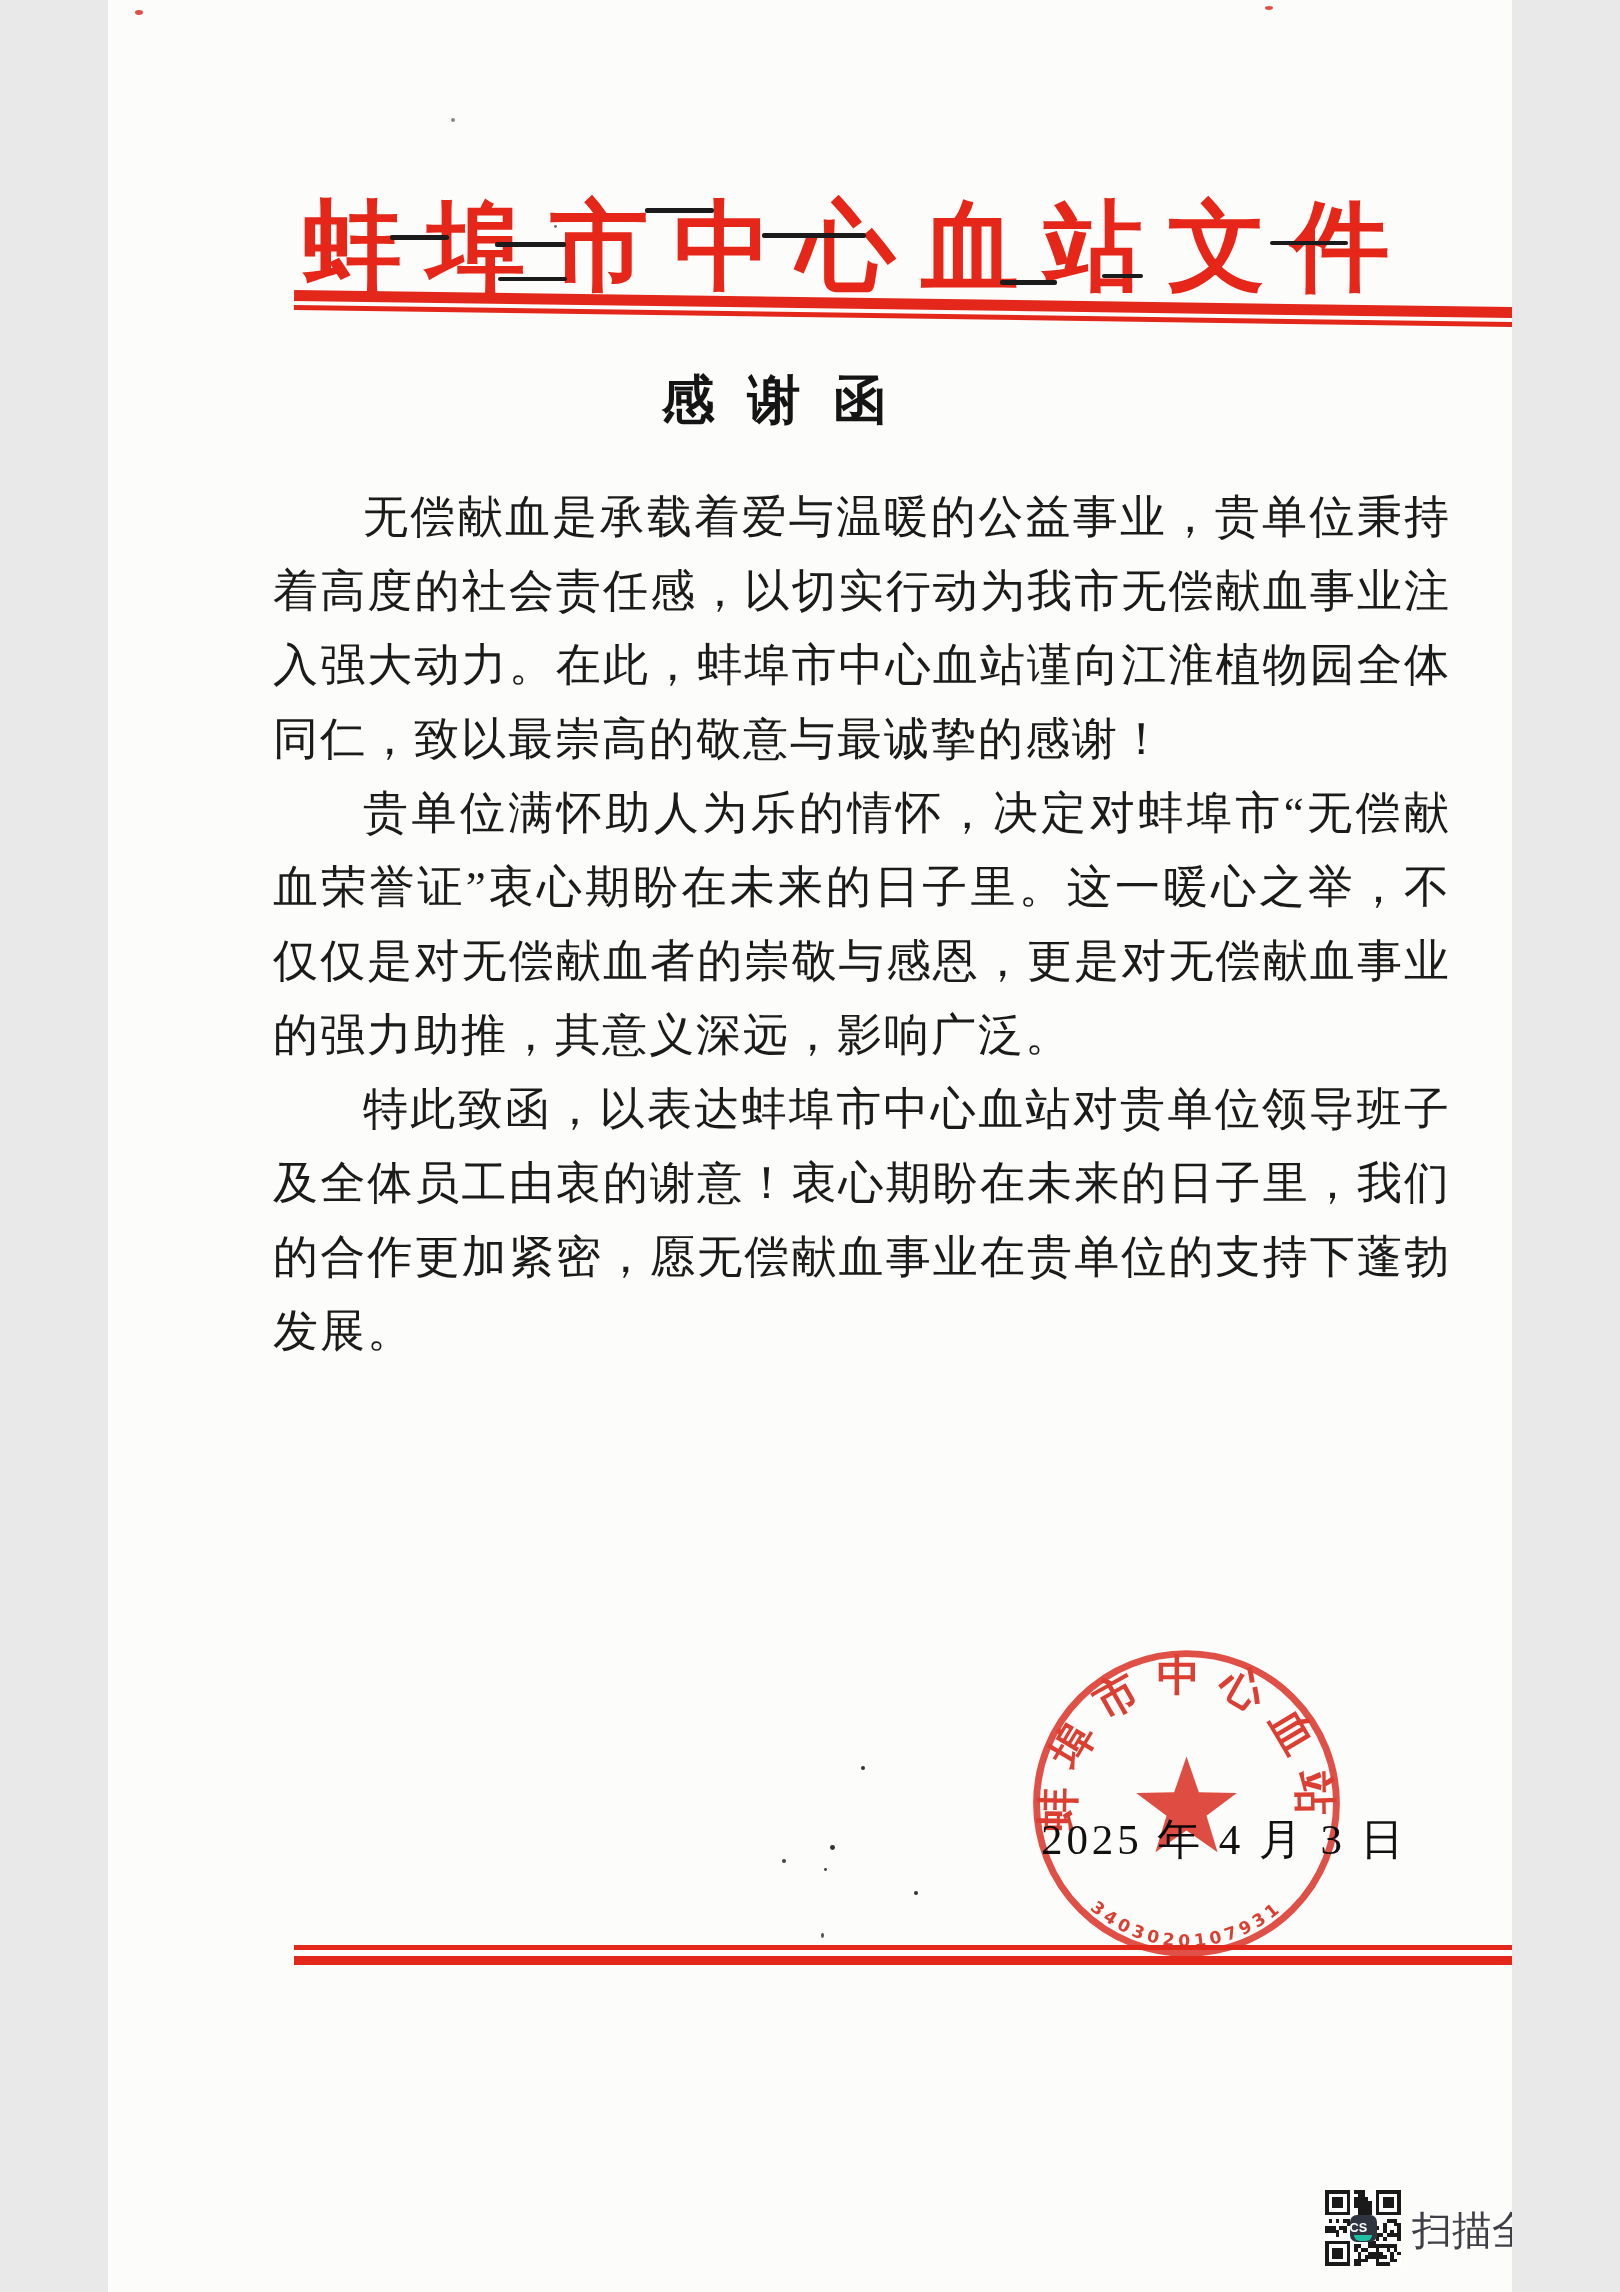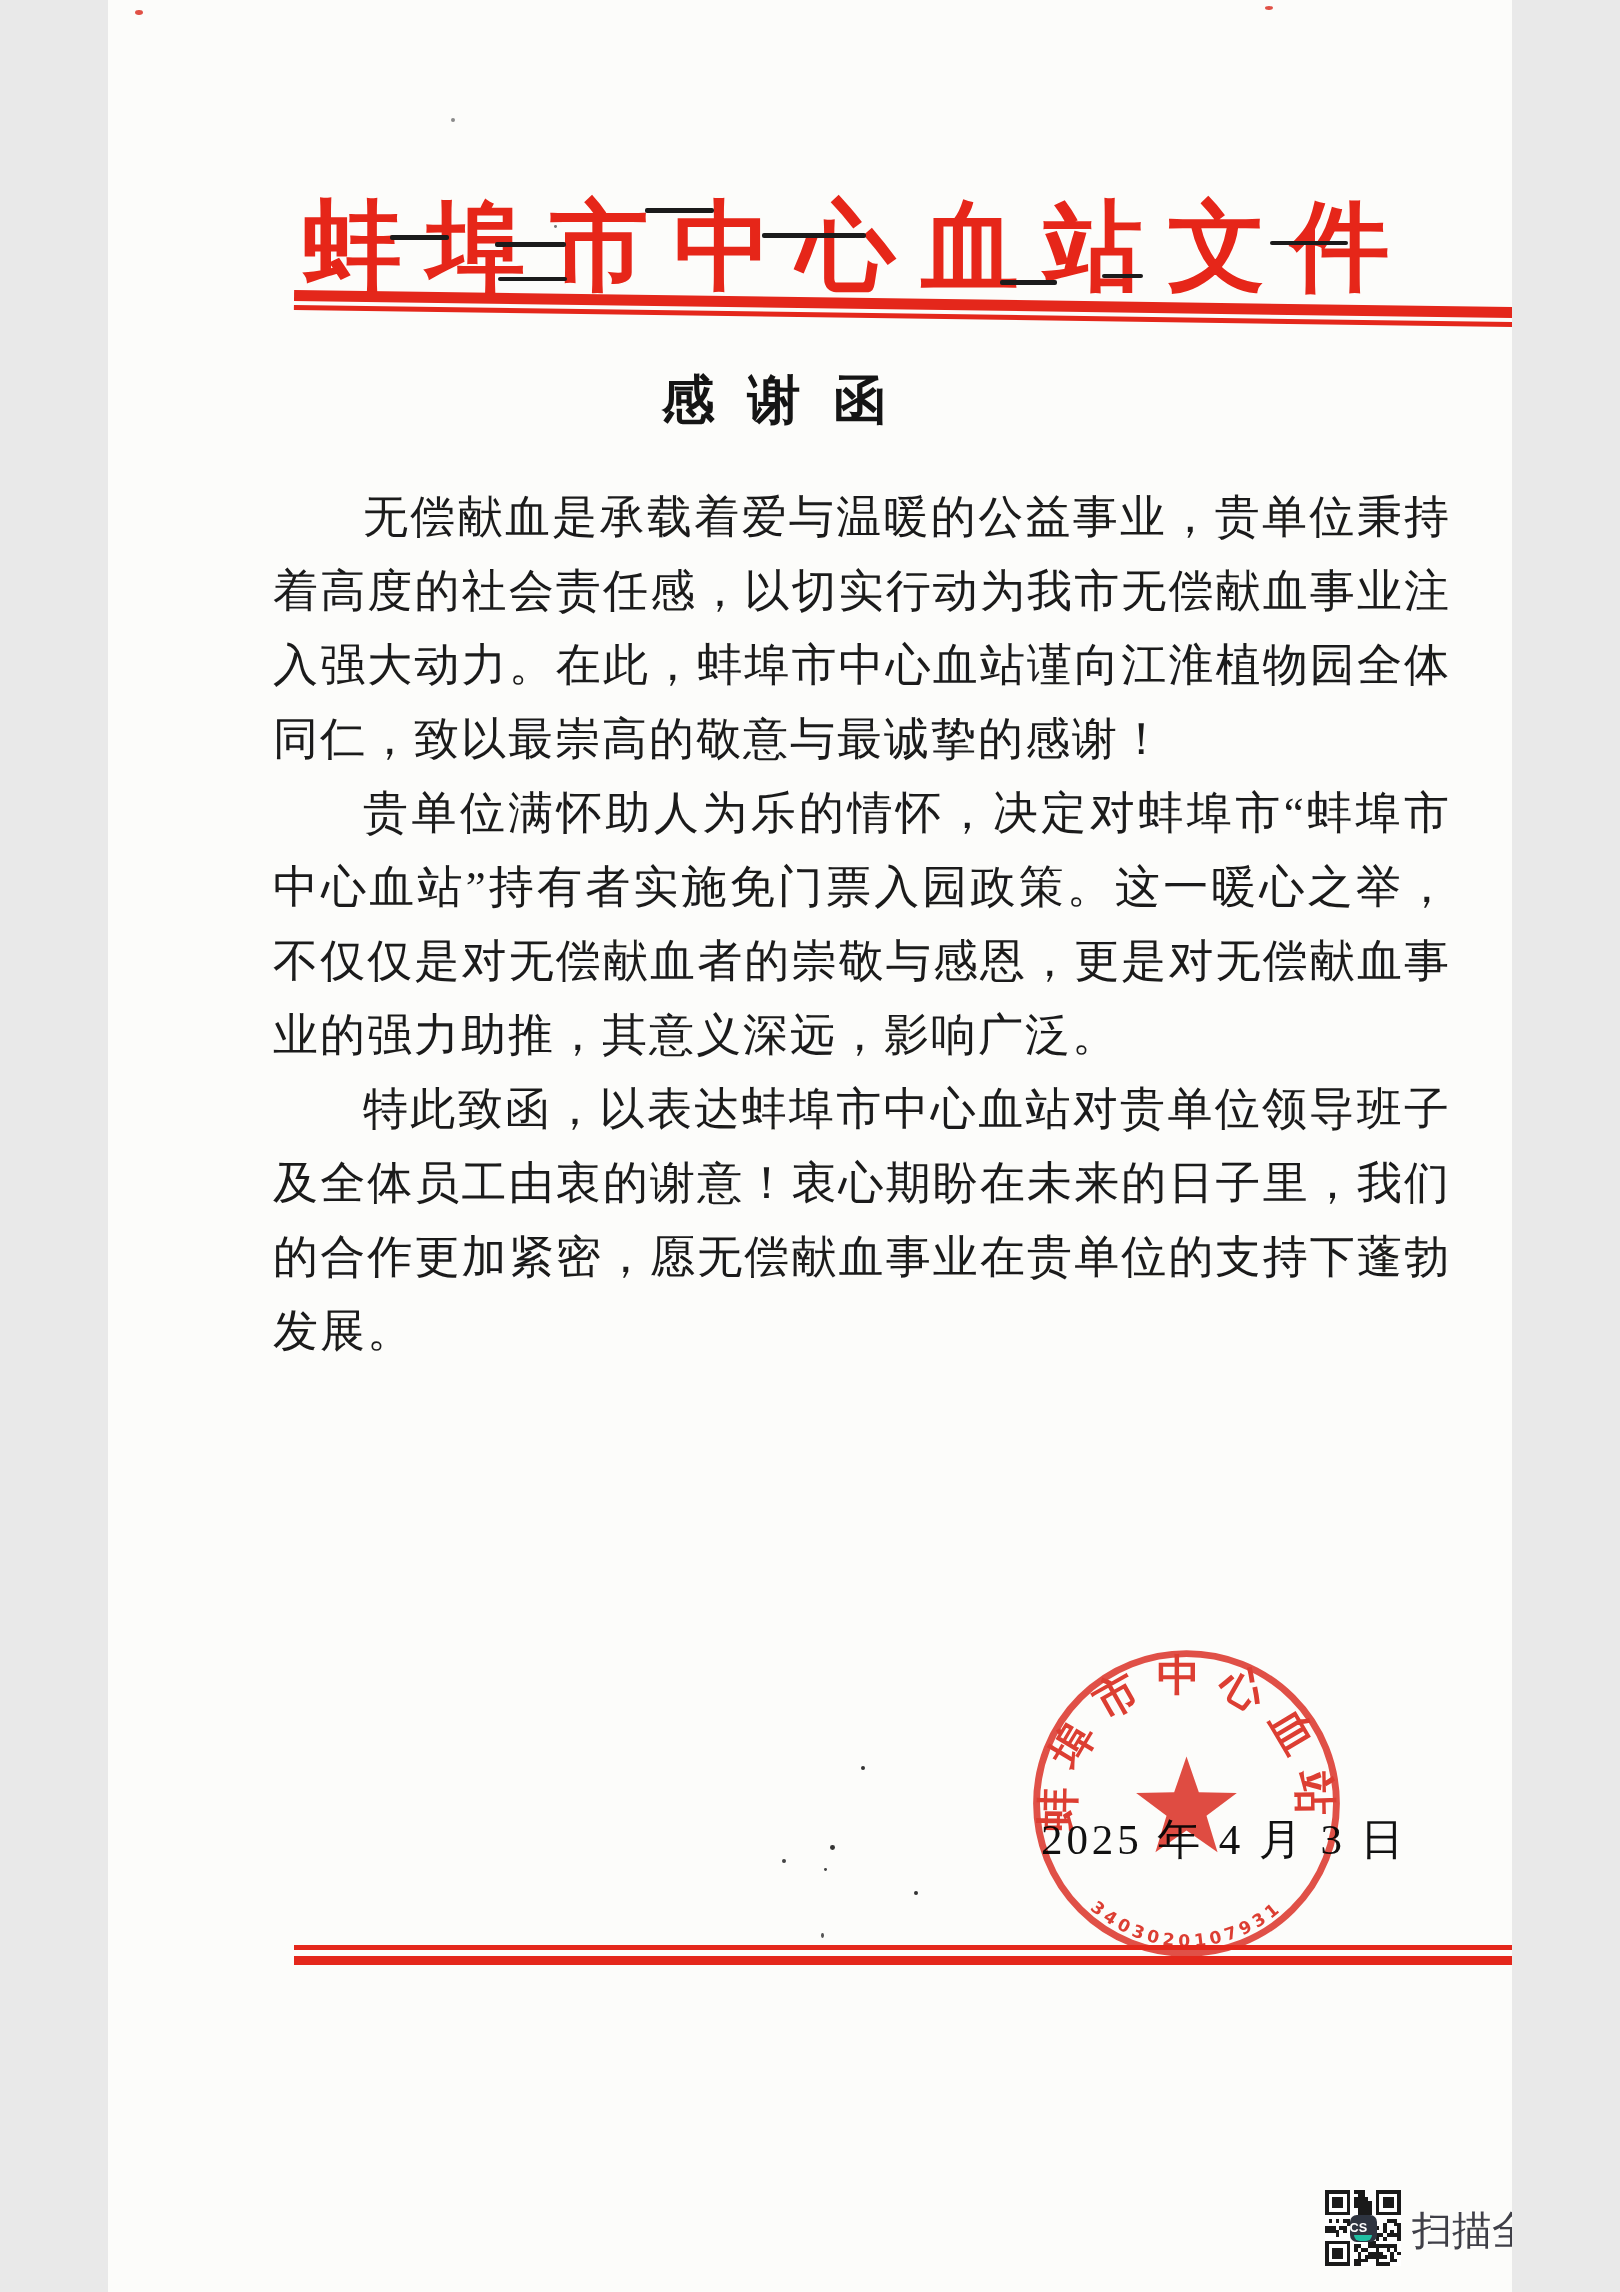--- a/index.html
+++ b/index.html
@@ -111,21 +111,21 @@
   <div class="sep-top">
     <div class="bar-thick"></div>
       <div class="bar-gap"></div>
       <div class="bar-thin"></div>
   </div>
 
   <div class="doc-title">感谢函</div>
 
   <div class="body-block">
     <p>无偿献血是承载着爱与温暖的公益事业，贵单位秉持着高度的社会责任感，以切实行动为我市无偿献血事业注入强大动力。在此，蚌埠市中心血站谨向江淮植物园全体同仁，致以最崇高的敬意与最诚挚的感谢！</p>
-    <p>贵单位满怀助人为乐的情怀，决定对蚌埠市“蚌埠市中心血站”持有者实施免门票入园政策。这一暖心之举，不仅仅是对无偿献血者的崇敬与感恩，更是对无偿献血事业的强力助推，其意义深远，影响广泛。</p>
+    <p>贵单位满怀助人为乐的情怀，决定对蚌埠市“无偿献血荣誉证”衷心期盼在未来的日子里。这一暖心之举，不仅仅是对无偿献血者的崇敬与感恩，更是对无偿献血事业的强力助推，其意义深远，影响广泛。</p>
     <p>特此致函，以表达蚌埠市中心血站对贵单位领导班子及全体员工由衷的谢意！衷心期盼在未来的日子里，我们的合作更加紧密，愿无偿献血事业在贵单位的支持下蓬勃发展。</p>
   </div>
 
   <div class="doc-date">2025 年 4 月 3 日</div>
 
   <svg class="seal" viewBox="0 0 350 350">
     <circle cx="175" cy="175" r="153" fill="none" stroke="#dd2f23" stroke-width="7" opacity="0.9"></circle>
     <defs>
       <path id="sealTopArc" d="M 68.2 220.3 A 116 116 0 1 1 281.8 220.3" fill="none"></path>
       <path id="sealBottomArc" d="M 51.2 252.4 A 146 146 0 0 0 298.8 252.4" fill="none"></path>

